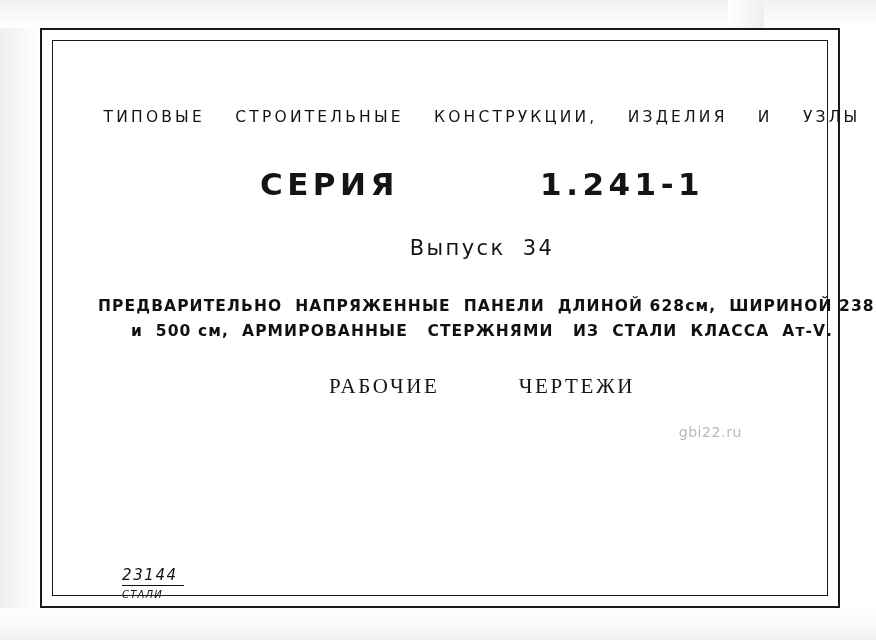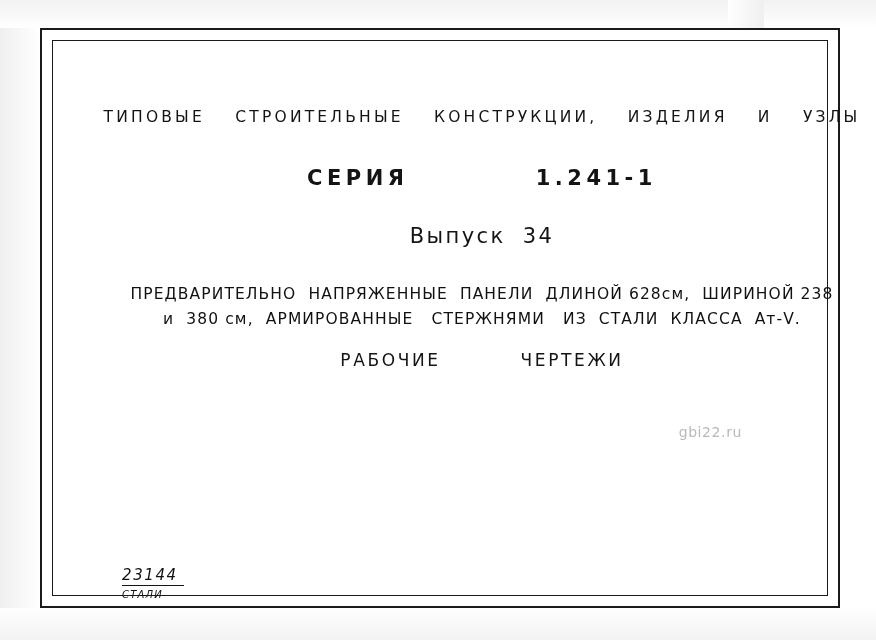--- a/index.html
+++ b/index.html
@@ -97,21 +97,21 @@
     margin-top: 34px;
     font-size: 15.5px;
     letter-spacing: 3.2px;
     word-spacing: 7px;
     font-weight: 500;
   }
 
   
   .series-line {
     margin-top: 40px;
-    font-size: 21px;
+    font-size: 31px;
     font-weight: 700;
     letter-spacing: 4.5px;
     word-spacing: 20px;
   }
 
   
   .title-block {
     margin-top: 38px;
   }
   .title-line-1 {
@@ -135,31 +135,33 @@
     letter-spacing: 2.4px;
     word-spacing: 8px;
   }
 
   
   .description {
     margin-top: 34px;
     font-size: 15.5px;
     letter-spacing: 1.1px;
     line-height: 1.62;
+    font-weight: bold;
   }
   .desc-line {
     white-space: pre;
   }
 
   
   .drawings-line {
-    margin-top: 18px;
-    font-size: 17px;
+    margin-top: 30px;
+    font-size: 21px;
     letter-spacing: 2.6px;
     word-spacing: 12px;
+    font-family: Liberation Serif, serif;
   }
 
   
   .code-block {
     position: absolute;
     left: 24px;
     bottom: 22px;
     text-align: left;
     font-style: italic;
   }
@@ -204,21 +206,21 @@
 
       <div class="line doc-header">ТИПОВЫЕ  СТРОИТЕЛЬНЫЕ  КОНСТРУКЦИИ,  ИЗДЕЛИЯ  И  УЗЛЫ</div>
 
       <div class="line series-line">СЕРИЯ    1.241-1</div>
 
 
       <div class="line issue-line">Выпуск 34</div>
 
       <div class="description">
         <div class="desc-line">ПРЕДВАРИТЕЛЬНО  НАПРЯЖЕННЫЕ  ПАНЕЛИ  ДЛИНОЙ 628см,  ШИРИНОЙ 238</div>
-        <div class="desc-line">и  380 см,  АРМИРОВАННЫЕ   СТЕРЖНЯМИ   ИЗ  СТАЛИ  КЛАССА  Ат-Ⅴ.</div>
+        <div class="desc-line">и  500 см,  АРМИРОВАННЫЕ   СТЕРЖНЯМИ   ИЗ  СТАЛИ  КЛАССА  Ат-Ⅴ.</div>
       </div>
 
       <div class="line drawings-line">РАБОЧИЕ    ЧЕРТЕЖИ</div>
 
       <div class="code-block">
         <div class="code-number">23144</div>
         <div class="code-label">СТАЛИ</div>
       </div>
 
     </div>

